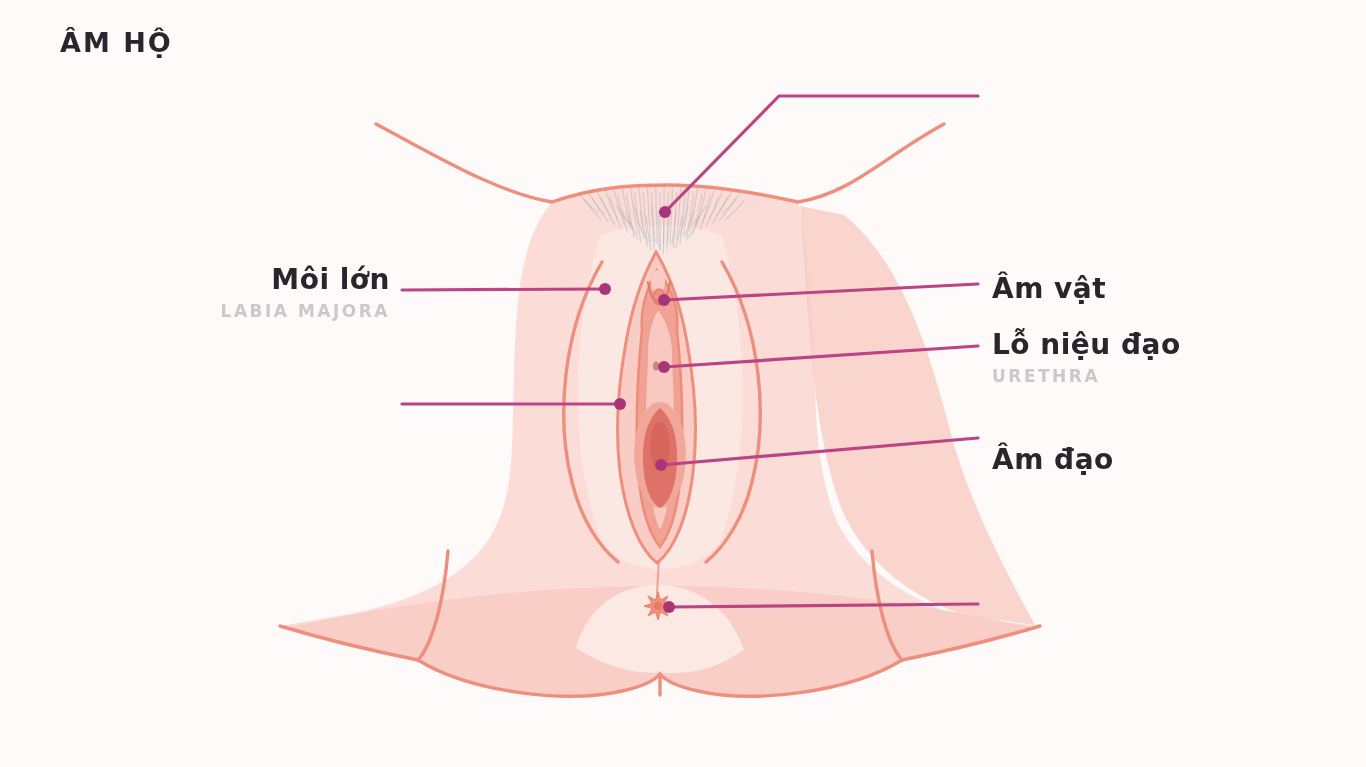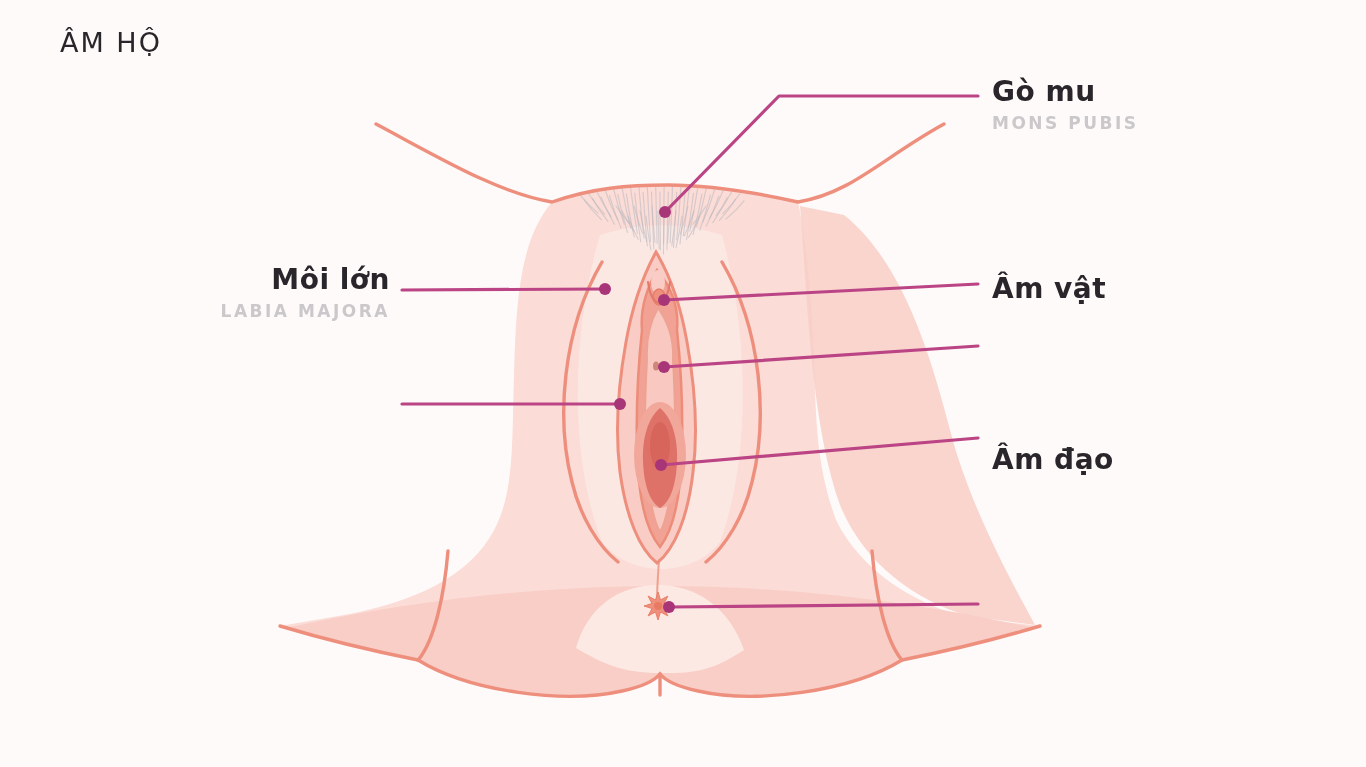--- a/index.html
+++ b/index.html
@@ -33,21 +33,21 @@
   #pubic-hair path{stroke:#b6b7c0;stroke-width:1.1;fill:none;opacity:.55;stroke-linecap:round;}
 
   .callout{stroke:var(--accent);stroke-width:3.2;fill:none;stroke-linecap:round;stroke-linejoin:round;}
   .dot{fill:var(--accent-dark);}
 
   .lbl{position:absolute;line-height:1;}
   .lbl .vi{font-size:28px;font-weight:800;color:var(--ink);line-height:32px;letter-spacing:.5px;}
   .lbl .en{font-size:17px;font-weight:700;color:var(--muted);letter-spacing:2.5px;margin-top:5px;line-height:20px;}
   .lbl.right{left:992px;text-align:left;}
   .lbl.left{right:976px;text-align:right;}
-  .title{position:absolute;left:60px;top:27px;font-size:27px;font-weight:400;letter-spacing:2px;color:var(--ink);}
+  .title{position:absolute;left:60px;top:27px;font-size:27px;font-weight:700;letter-spacing:2px;color:var(--ink);}
 </style>
 </head>
 <body>
 
 <div class="stage">
 
   <svg width="1366" height="767" viewBox="0 0 1366 767">
 
     <path class="skin" d="
       M 552,202
@@ -242,34 +242,34 @@
     <circle class="dot" cx="605" cy="289" r="6"></circle>
     <circle class="dot" cx="620" cy="404" r="6"></circle>
     <circle class="dot" cx="664" cy="300" r="6"></circle>
     <circle class="dot" cx="664" cy="367" r="6"></circle>
     <circle class="dot" cx="661" cy="465" r="6"></circle>
     <circle class="dot" cx="669" cy="607" r="6"></circle>
   </svg>
 
   <div class="title">ÂM HỘ</div>
 
-  <div class="lbl right" style="top:76px">
-    <div class="vi">Gò mu</div>
-    <div class="en">MONS PUBIS</div>
-  </div>
 
   <div class="lbl left" style="top:264px">
     <div class="vi">Môi lớn</div>
     <div class="en">LABIA MAJORA</div>
   </div>
 
 
   <div class="lbl right" style="top:273px">
     <div class="vi">Âm vật</div>
   </div>
 
+  <div class="lbl right" style="top:329px">
+    <div class="vi">Lỗ niệu đạo</div>
+    <div class="en">URETHRA</div>
+  </div>
 
   <div class="lbl right" style="top:444px">
     <div class="vi">Âm đạo</div>
   </div>
 
 
 </div>
 
 </body></html>

